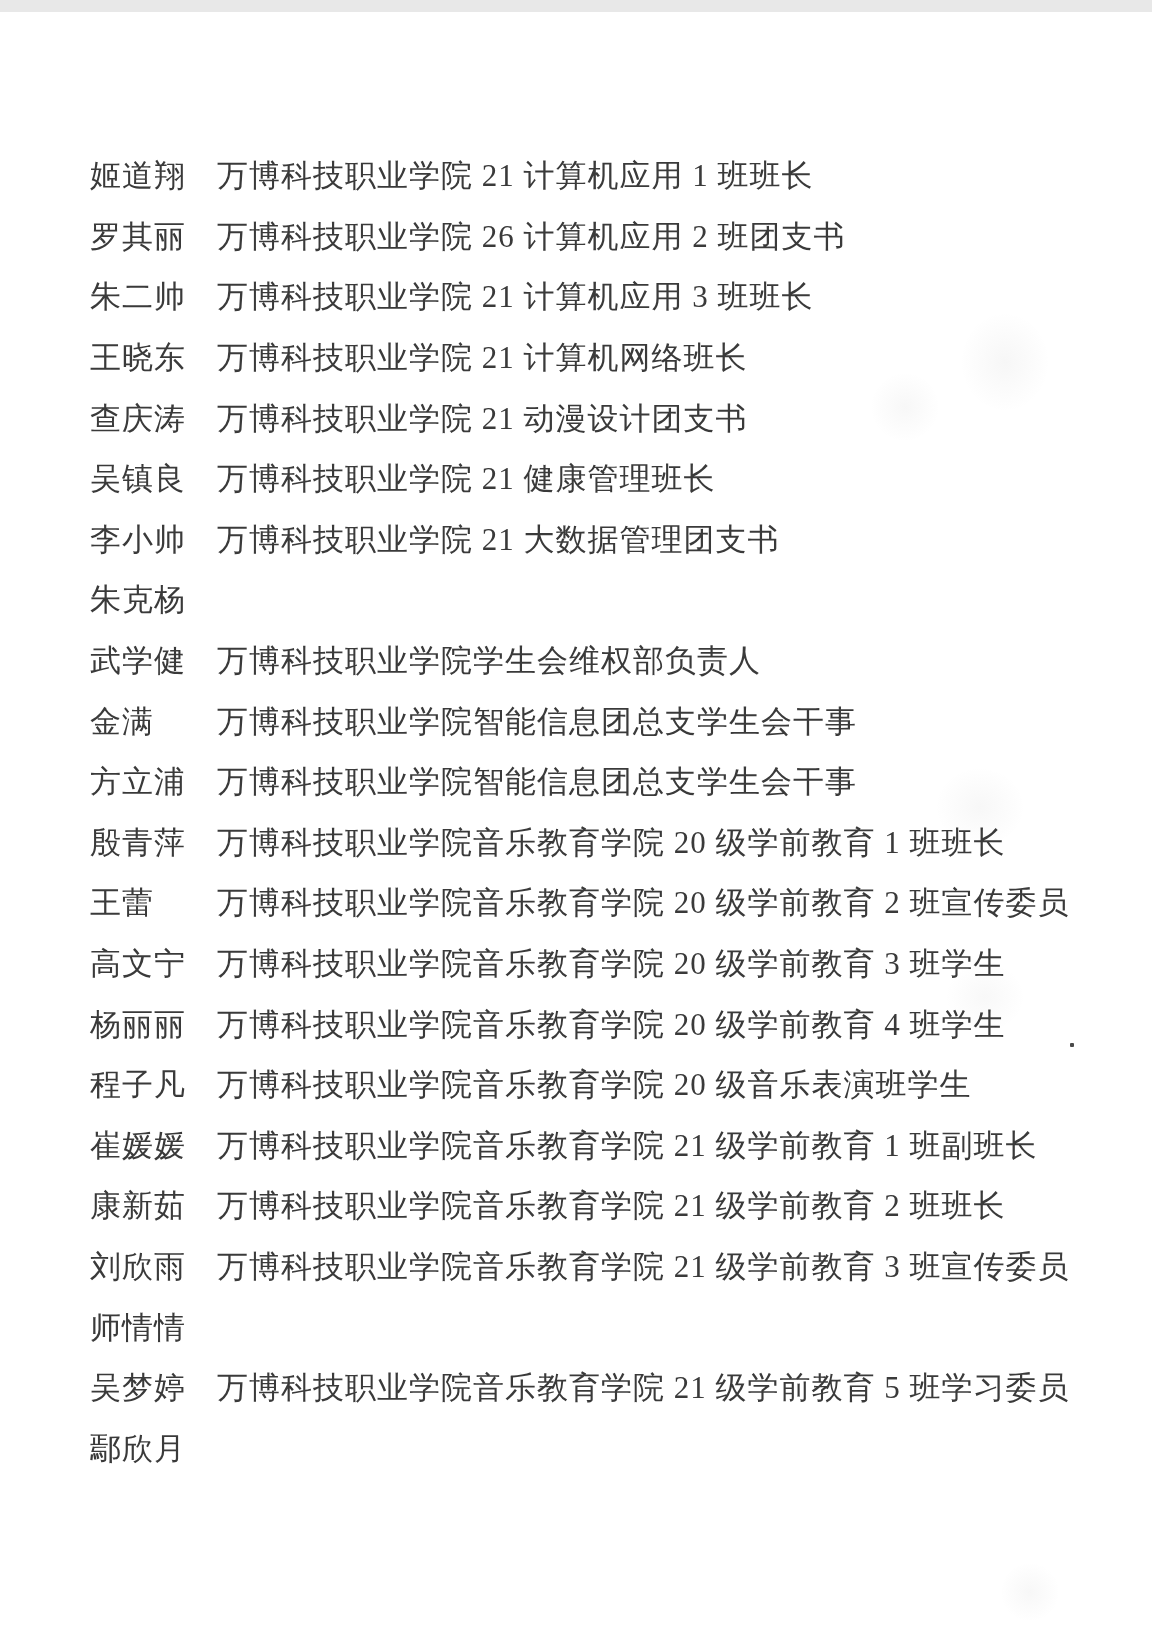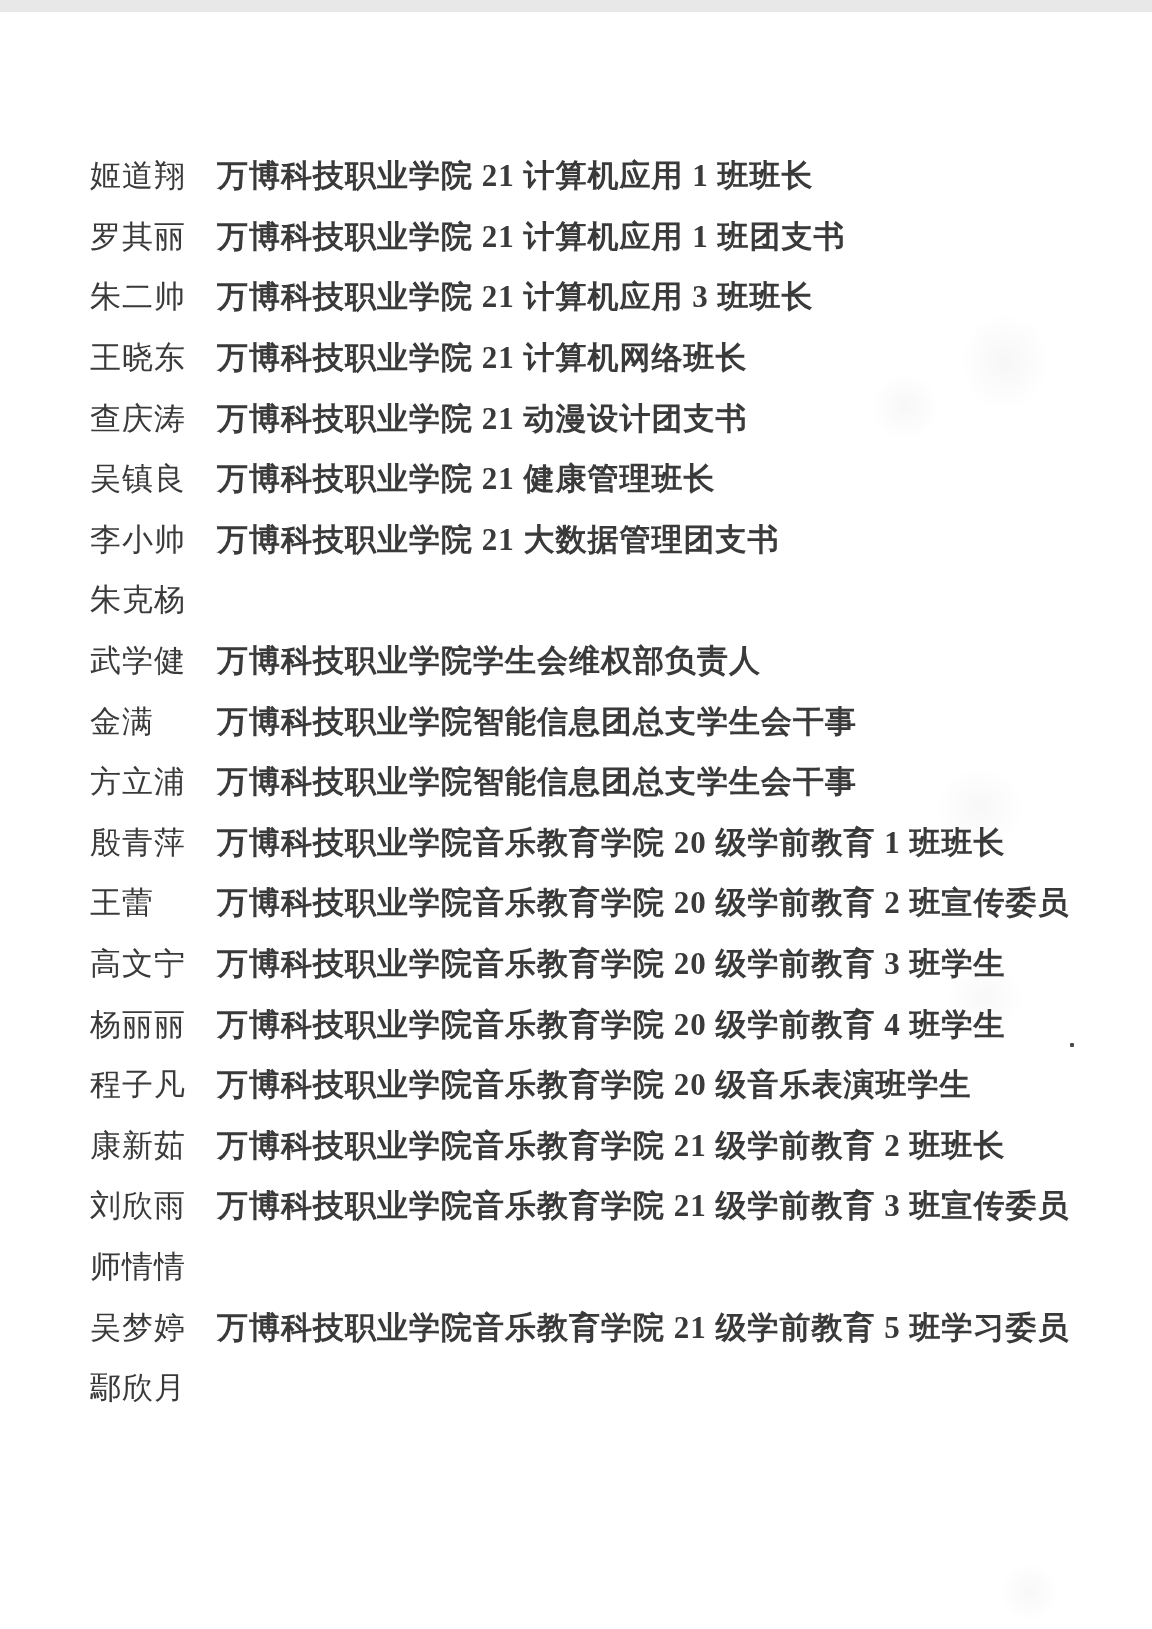--- a/index.html
+++ b/index.html
@@ -30,21 +30,20 @@
     font-size: 31px;
     letter-spacing: 1px;
     white-space: nowrap;
   }
   .name-cell {
     width: 127px;
     flex: 0 0 127px;
   }
   .position-cell {
     flex: 1;
-    font-weight: bold;
   }
   
   .smudge {
     position: absolute;
     pointer-events: none;
     border-radius: 50%;
   }
   .smudge-1 { left: 960px; top: 300px;  width: 90px;  height: 100px; background: radial-gradient(closest-side, rgba(60,60,60,0.045), rgba(60,60,60,0)); }
   .smudge-2 { left: 870px; top: 360px;  width: 70px;  height: 70px;  background: radial-gradient(closest-side, rgba(60,60,60,0.04),  rgba(60,60,60,0)); }
   .smudge-3 { left: 935px; top: 755px;  width: 90px;  height: 80px;  background: radial-gradient(closest-side, rgba(60,60,60,0.04),  rgba(60,60,60,0)); }
@@ -67,21 +66,21 @@
 <div class="page">
 
   <div class="roster">
 
     <div class="row">
       <span class="name-cell">姬道翔</span>
       <span class="position-cell">万博科技职业学院 21 计算机应用 1 班班长</span>
     </div>
     <div class="row">
       <span class="name-cell">罗其丽</span>
-      <span class="position-cell">万博科技职业学院 21 计算机应用 1 班团支书</span>
+      <span class="position-cell">万博科技职业学院 26 计算机应用 2 班团支书</span>
     </div>
     <div class="row">
       <span class="name-cell">朱二帅</span>
       <span class="position-cell">万博科技职业学院 21 计算机应用 3 班班长</span>
     </div>
     <div class="row">
       <span class="name-cell">王晓东</span>
       <span class="position-cell">万博科技职业学院 21 计算机网络班长</span>
     </div>
     <div class="row">
@@ -125,20 +124,24 @@
     </div>
     <div class="row">
       <span class="name-cell">杨丽丽</span>
       <span class="position-cell">万博科技职业学院音乐教育学院 20 级学前教育 4 班学生</span>
     </div>
     <div class="row">
       <span class="name-cell">程子凡</span>
       <span class="position-cell">万博科技职业学院音乐教育学院 20 级音乐表演班学生</span>
     </div>
     <div class="row">
+      <span class="name-cell">崔媛媛</span>
+      <span class="position-cell">万博科技职业学院音乐教育学院 21 级学前教育 1 班副班长</span>
+    </div>
+    <div class="row">
       <span class="name-cell">康新茹</span>
       <span class="position-cell">万博科技职业学院音乐教育学院 21 级学前教育 2 班班长</span>
     </div>
     <div class="row">
       <span class="name-cell">刘欣雨</span>
       <span class="position-cell">万博科技职业学院音乐教育学院 21 级学前教育 3 班宣传委员</span>
     </div>
     <div class="row">
       <span class="name-cell">师情情</span>
     </div>

